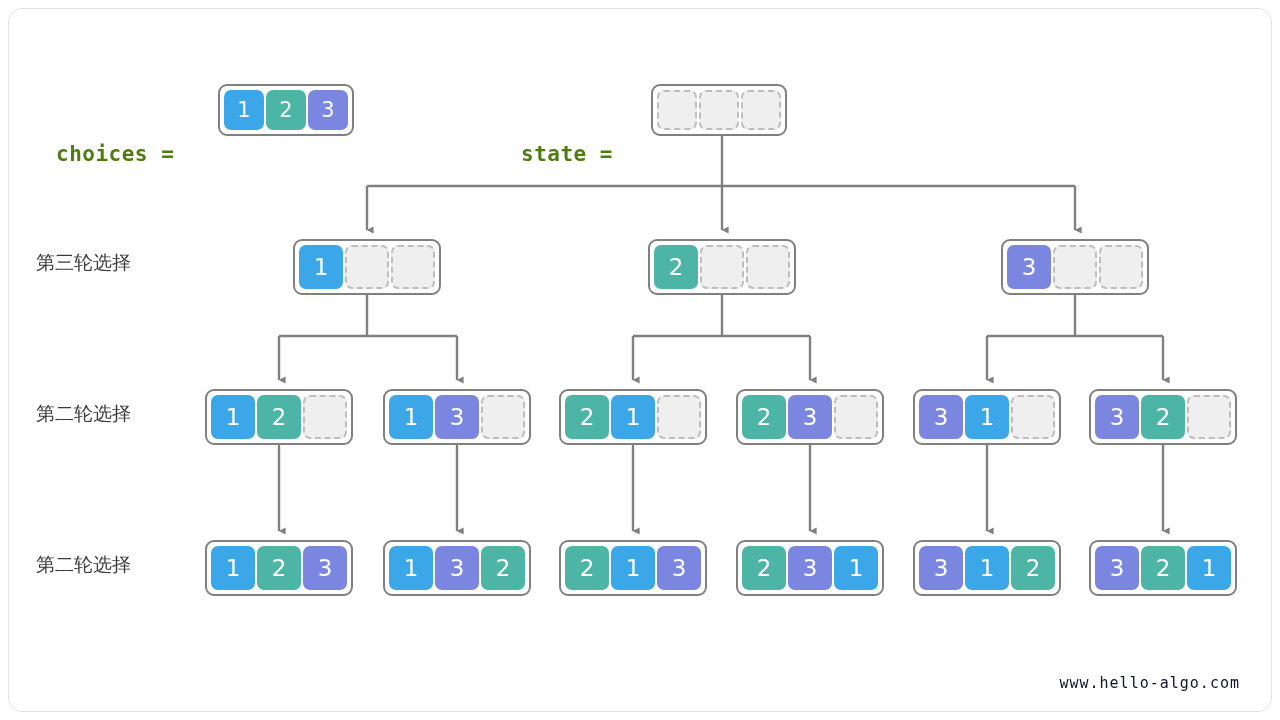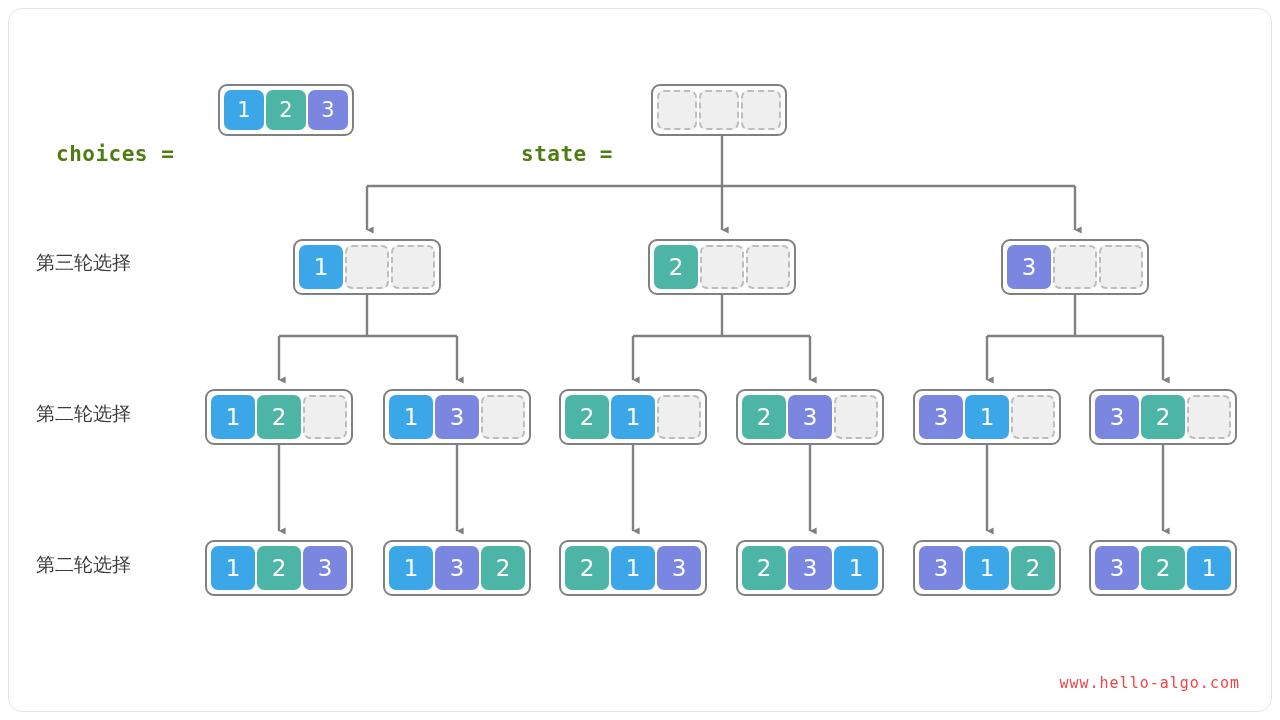--- a/index.html
+++ b/index.html
@@ -77,21 +77,21 @@
     background: #efefef;
     border: 2px dashed #bdbdbd;
     color: transparent;
   }
   .watermark {
     position: absolute;
     right: 40px;
     bottom: 28px;
     font-family: "DejaVu Sans Mono", "Liberation Mono", monospace;
     font-size: 15px;
-    color: #ef4444;
+    color: #0f172a;
     letter-spacing: 1px;
   }
 </style>
 </head>
 <body>
 
 <div id="page">
   <div id="card"></div>
 
   <svg class="layer" viewBox="0 0 1280 720">

